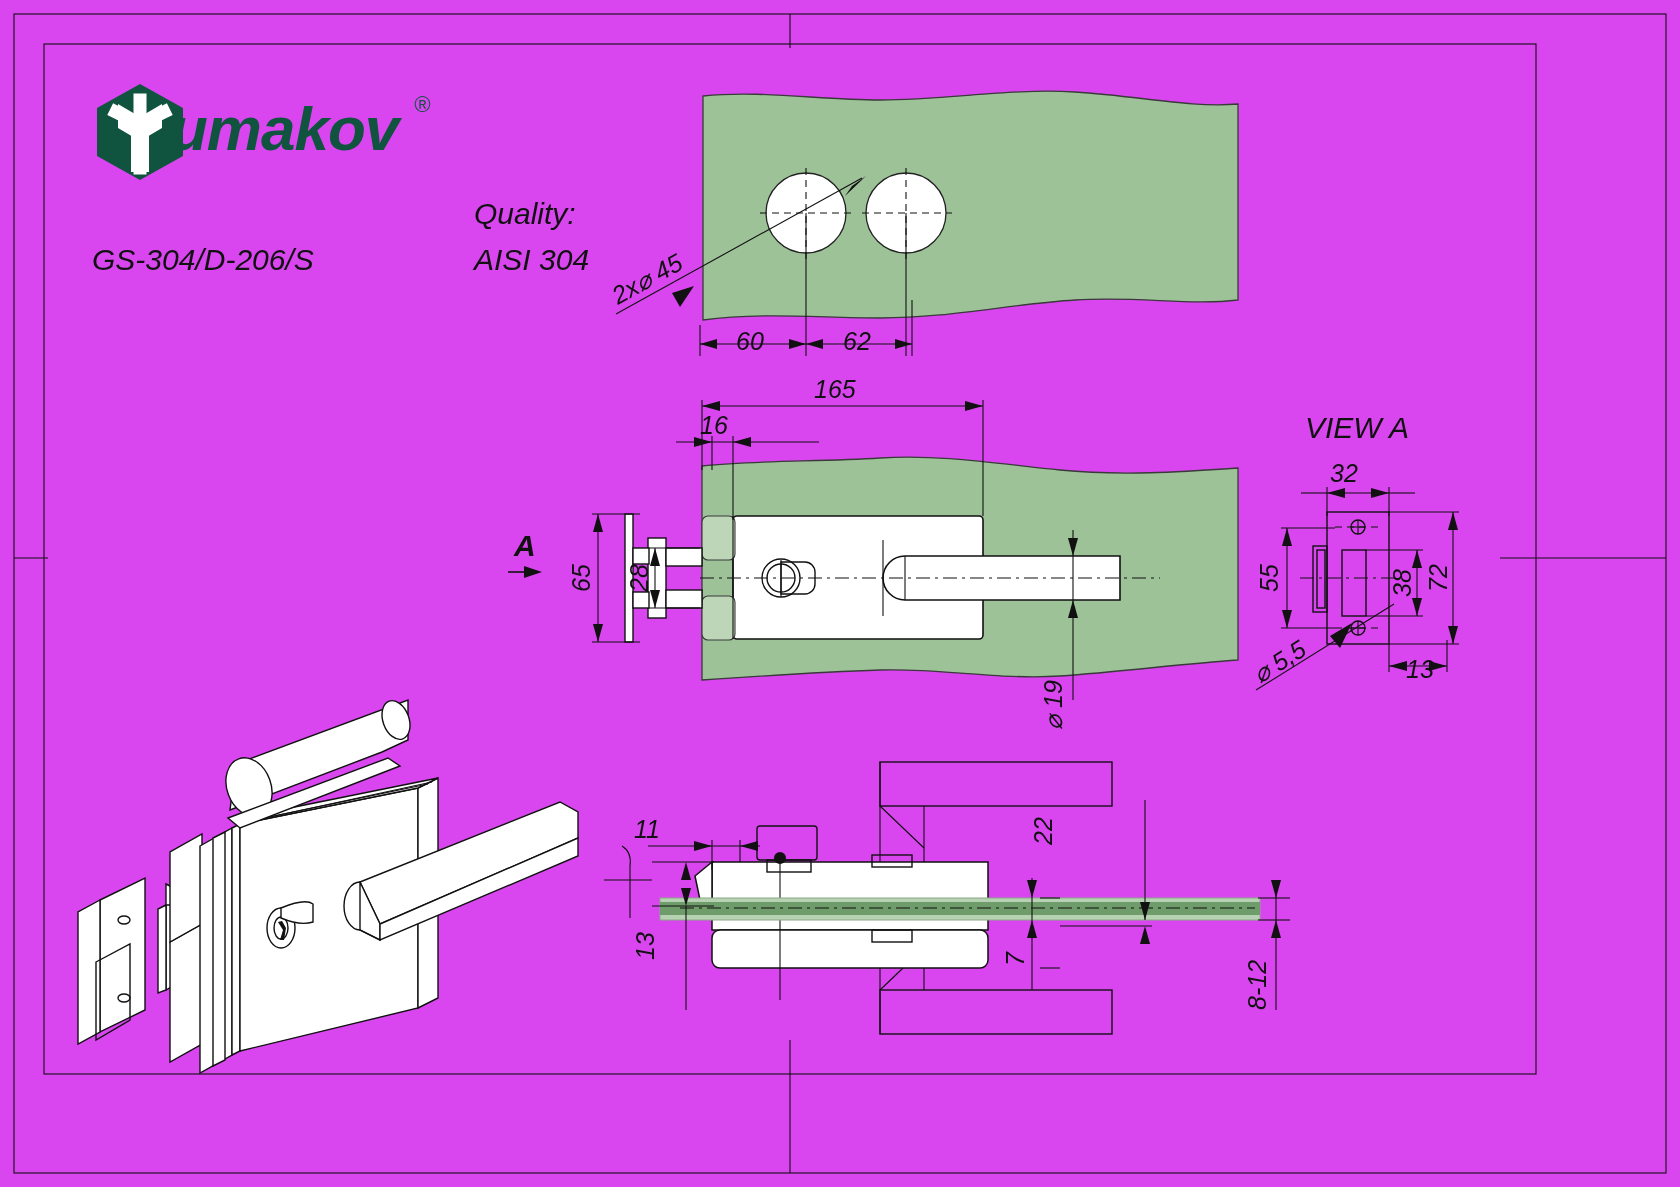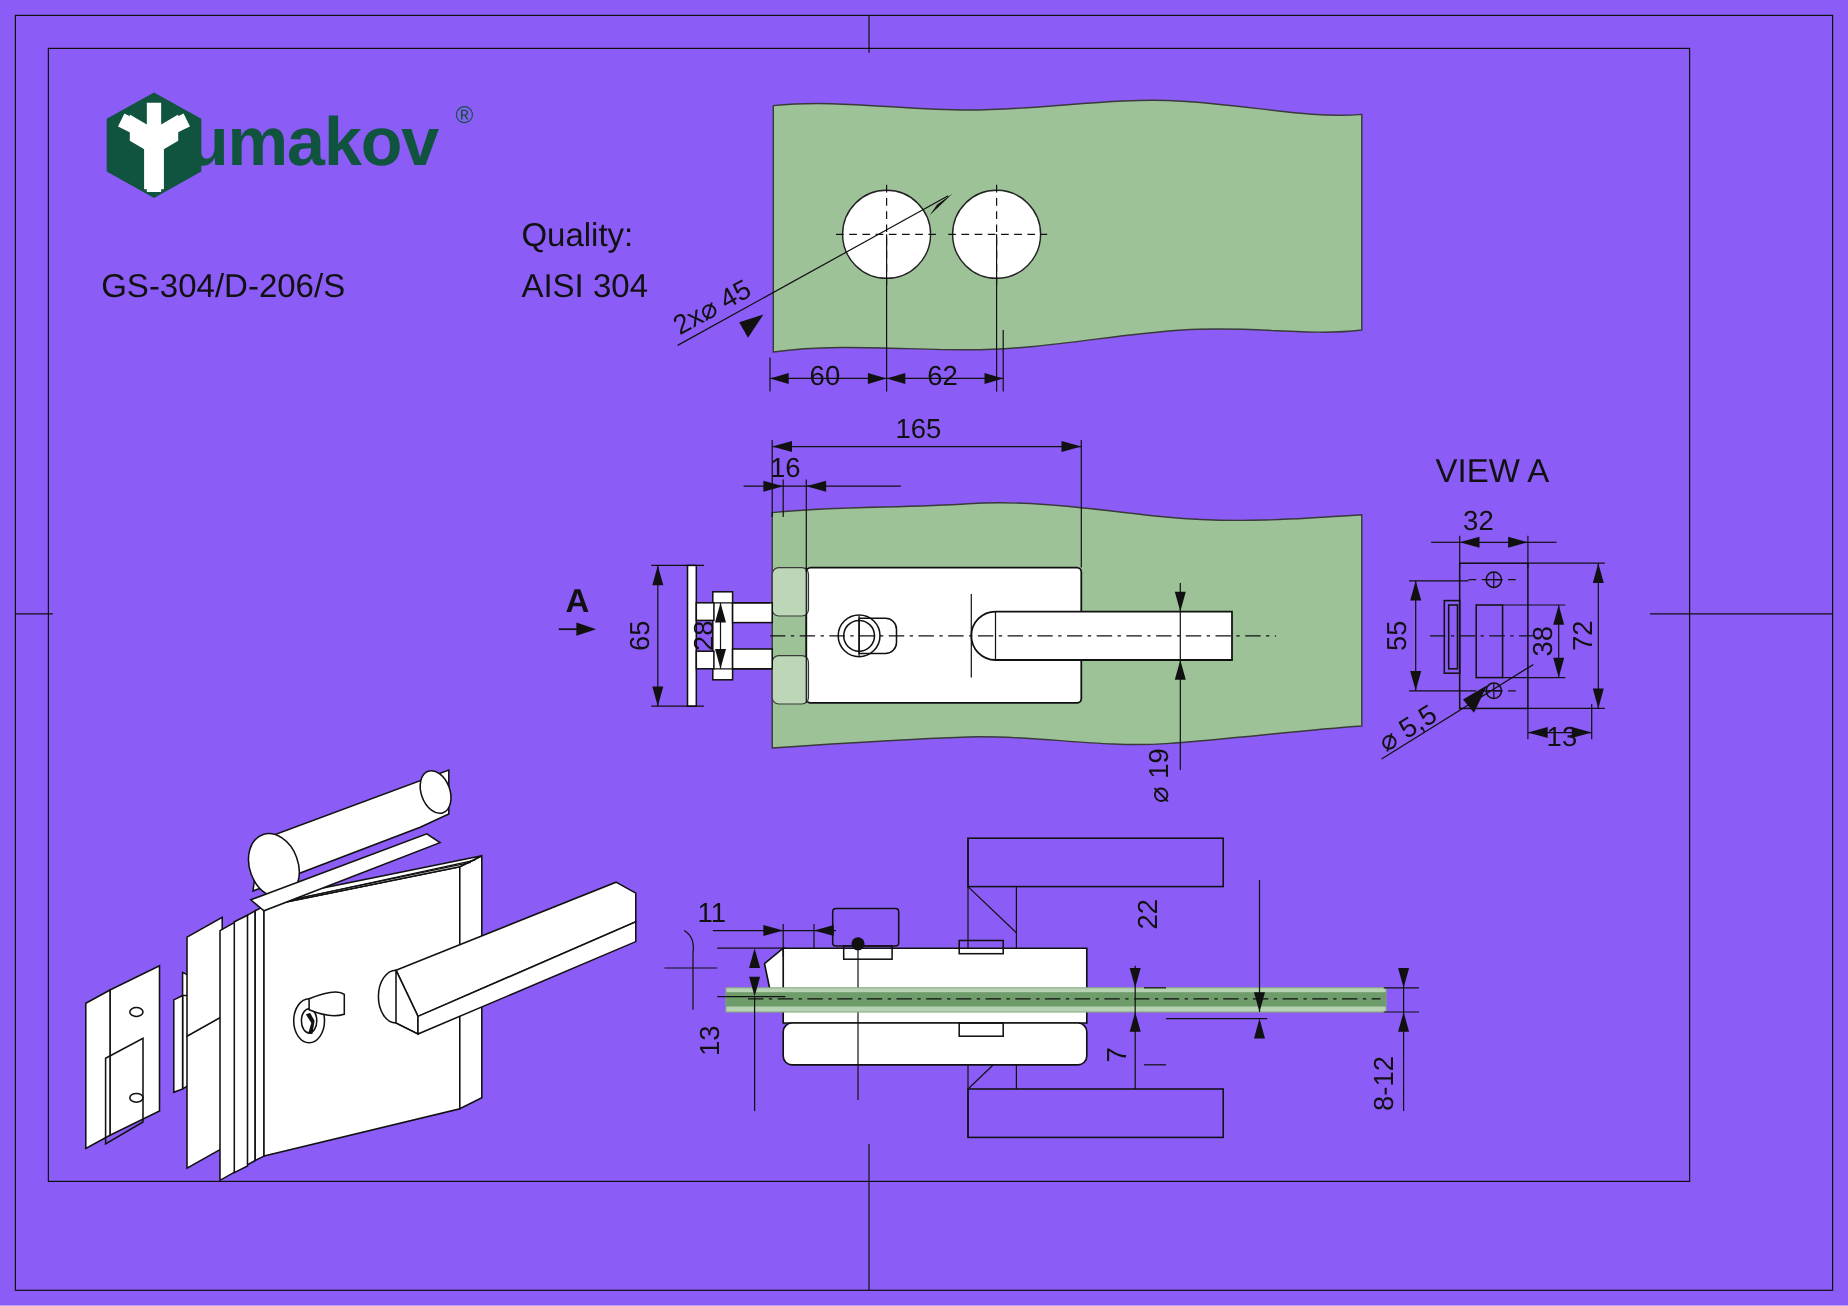--- a/index.html
+++ b/index.html
@@ -1,18 +1,18 @@
 <!DOCTYPE html>
 <html><head>
 <meta charset="utf-8">
 <style>
   html,body{margin:0;padding:0;background:#ffffff;}
   body{width:1680px;height:1187px;overflow:hidden;
        font-family:"Liberation Sans", sans-serif;}
-  #sheet{position:relative;width:1680px;height:1187px;background:#8b5cf6;}
+  #sheet{position:relative;width:1680px;height:1187px;background:#d946ef;font-style:italic;}
   svg{display:block;}
   .dimtxt{font-family:"Liberation Sans",sans-serif;font-size:25px;fill:#111;}
   .bigtxt{font-family:"Liberation Sans",sans-serif;font-size:30px;fill:#111;}
   .logotxt{font-family:"Liberation Sans",sans-serif;font-weight:bold;font-size:62px;fill:#10543f;letter-spacing:-1px;}
   .regtxt{font-family:"Liberation Sans",sans-serif;font-size:22px;fill:#10543f;}
   .thin{stroke:#111;stroke-width:1.1;fill:none;}
   .med{stroke:#111;stroke-width:1.6;fill:none;}
   .glass{fill:#9dc298;stroke:#3a3a3a;stroke-width:1.3;}
   .glasslt{fill:#bcd6b7;stroke:#3a3a3a;stroke-width:1.1;}
   .white{fill:#ffffff;stroke:#111;stroke-width:1.4;}

